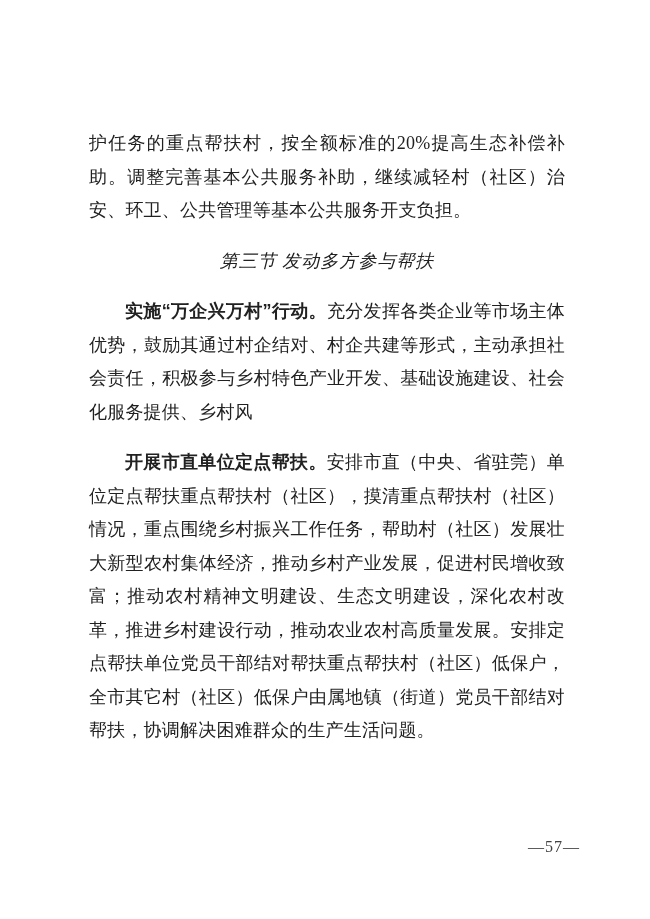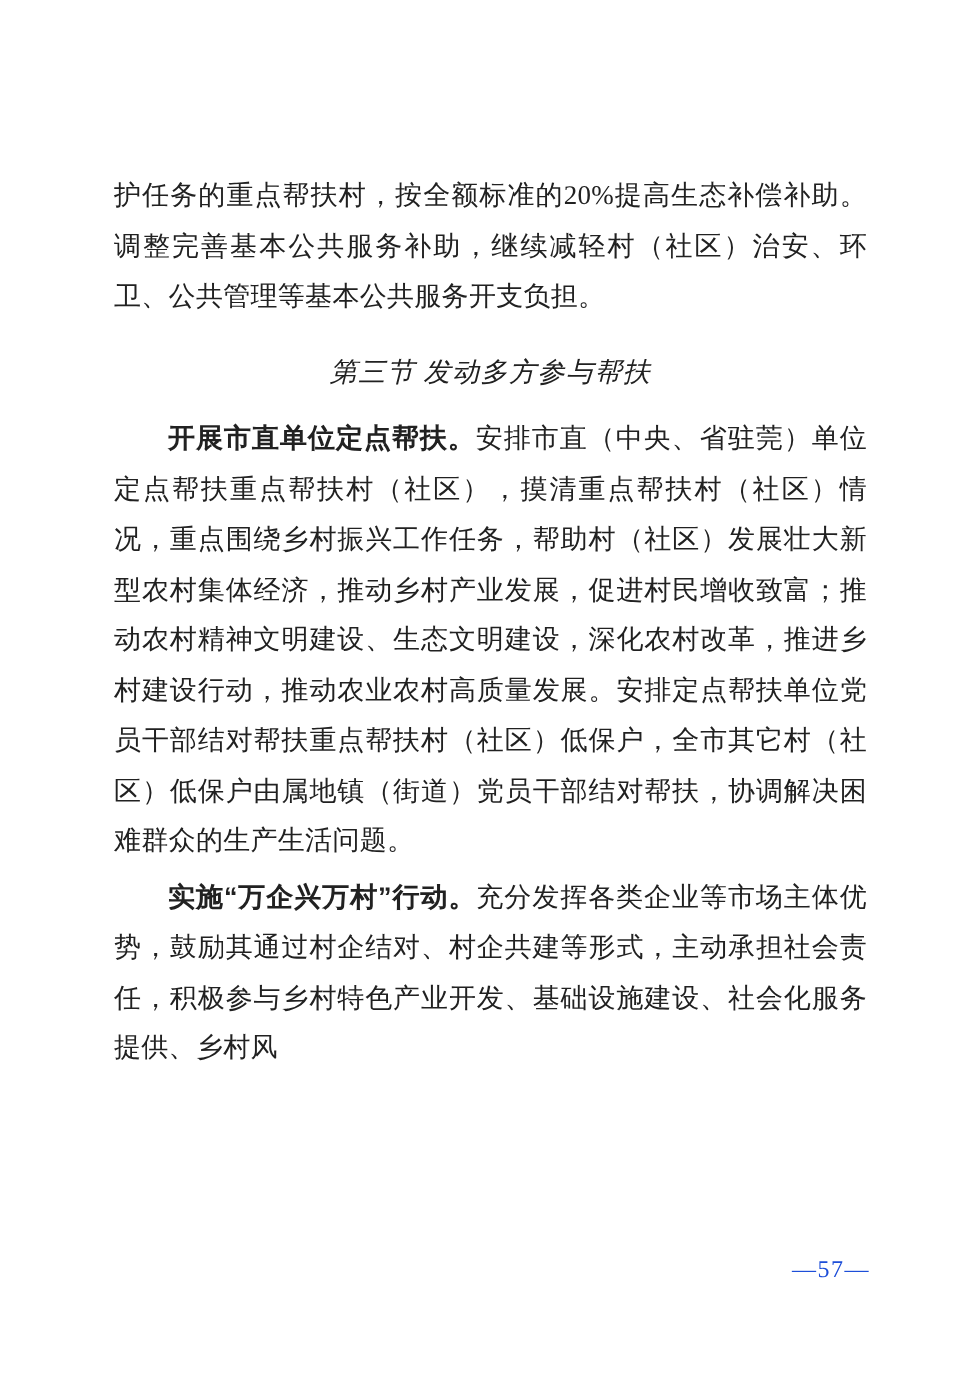--- a/index.html
+++ b/index.html
@@ -21,21 +21,21 @@
     left: 72px;
     top: 110px;
     width: 510px;
     font-size: 18px;
     line-height: 33.5px;
     text-align: justify;
     text-justify: inter-ideograph;
     letter-spacing: 0.2px;
   }
   .para {
-    margin: 4px;
+    margin: 17px;
     padding: 0;
     text-indent: 2em;
   }
   .para.no-indent {
     text-indent: 0;
   }
   .para-lead {
     font-weight: 700;
     font-family: "Liberation Sans", "DejaVu Sans", sans-serif;
   }
@@ -49,38 +49,38 @@
     text-indent: 0;
     line-height: 33.5px;
     letter-spacing: 1px;
   }
   .page-number {
     position: absolute;
     right: 70px;
     top: 836px;
     font-size: 16px;
     line-height: 22px;
-    color: #1d4ed8;
+    color: #404040;
     letter-spacing: 1px;
     font-family: "Liberation Serif", "DejaVu Serif", serif;
   }
 </style>
 </head>
 <body>
 
 <div class="page">
 
   <div class="text-block">
 
     <p class="para no-indent"><span>护任务的重点帮扶村，按全额标准的20%提高生态补偿补助。调整完善基本公共服务补助，继续减轻村（社区）治安、环卫、公共管理等基本公共服务开支负担。</span></p>
 
 
     <h3 class="section-heading">第三节 发动多方参与帮扶</h3>
 
+    <p class="para"><span class="para-lead">实施“万企兴万村”行动。</span><span>充分发挥各类企业等市场主体优势，鼓励其通过村企结对、村企共建等形式，主动承担社会责任，积极参与乡村特色产业开发、基础设施建设、社会化服务提供、乡村风</span></p>
+
     <p class="para"><span class="para-lead">开展市直单位定点帮扶。</span><span>安排市直（中央、省驻莞）单位定点帮扶重点帮扶村（社区），摸清重点帮扶村（社区）情况，重点围绕乡村振兴工作任务，帮助村（社区）发展壮大新型农村集体经济，推动乡村产业发展，促进村民增收致富；推动农村精神文明建设、生态文明建设，深化农村改革，推进乡村建设行动，推动农业农村高质量发展。安排定点帮扶单位党员干部结对帮扶重点帮扶村（社区）低保户，全市其它村（社区）低保户由属地镇（街道）党员干部结对帮扶，协调解决困难群众的生产生活问题。</span></p>
-
-    <p class="para"><span class="para-lead">实施“万企兴万村”行动。</span><span>充分发挥各类企业等市场主体优势，鼓励其通过村企结对、村企共建等形式，主动承担社会责任，积极参与乡村特色产业开发、基础设施建设、社会化服务提供、乡村风</span></p>
 
   </div>
 
   <div class="page-number">—57—</div>
 
 </div>
 
 </body></html>

